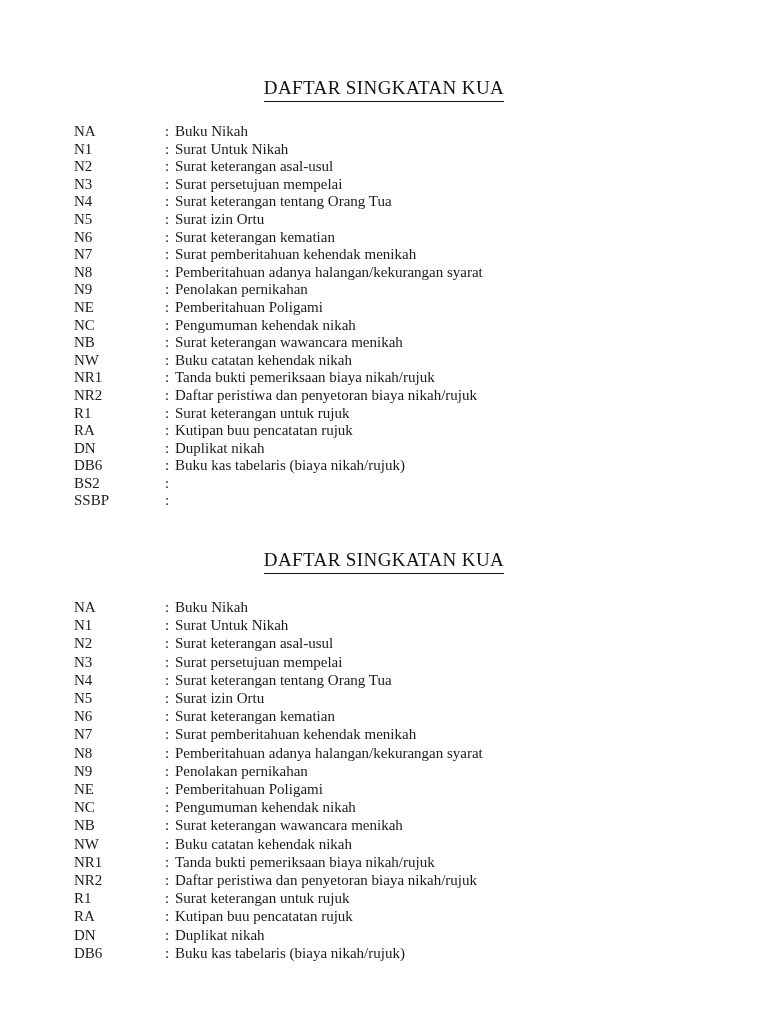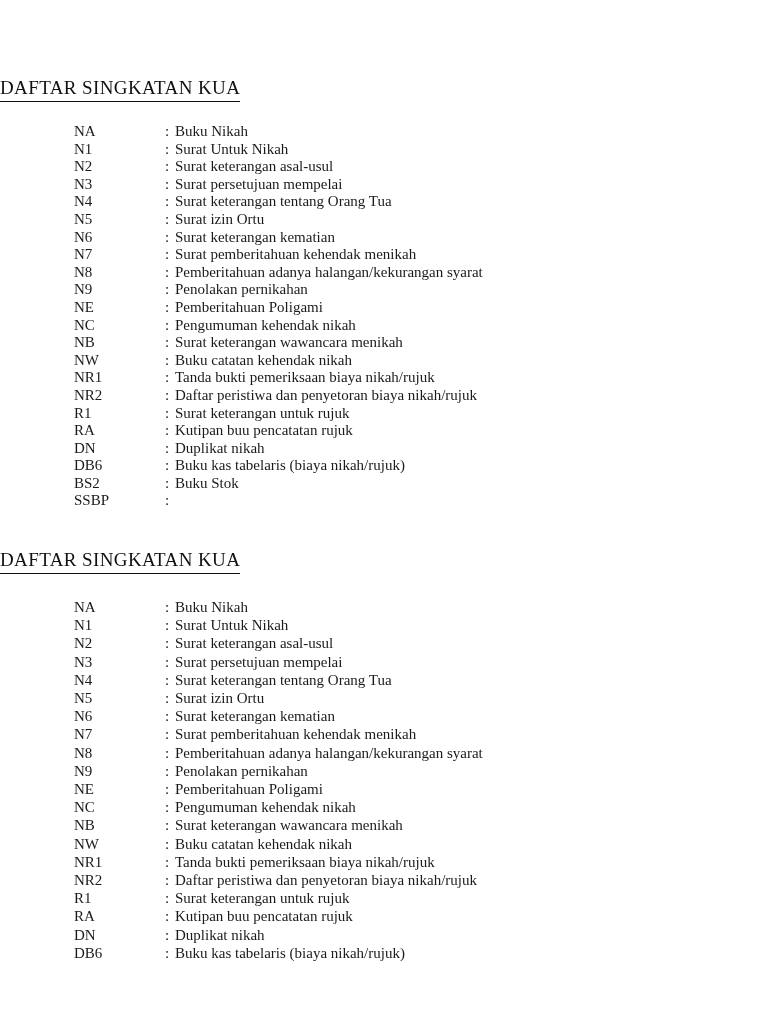--- a/index.html
+++ b/index.html
@@ -23,21 +23,21 @@
   }
   .block {
     position: absolute;
     left: 0;
     width: 768px;
   }
   .block-1 { top: 76px; }
   .block-2 { top: 548px; }
 
   .doc-title {
-    text-align: left;
+    text-align: center;
     font-size: 19px;
     font-weight: normal;
     letter-spacing: 0.4px;
     margin: 0;
     padding: 0;
     line-height: 24px;
     color: #111111;
   }
   .doc-title .title-text {
     display: inline-block;
@@ -183,21 +183,20 @@
           <span class="abbrev-desc">Duplikat nikah</span>
         </li>
         <li class="abbrev-row">
           <span class="abbrev-code">DB6</span>
           <span class="abbrev-sep">:</span>
           <span class="abbrev-desc">Buku kas tabelaris (biaya nikah/rujuk)</span>
         </li>
         <li class="abbrev-row">
           <span class="abbrev-code">BS2</span>
           <span class="abbrev-sep">:</span>
-          <span class="abbrev-desc">Buku Stok</span>
         </li>
         <li class="abbrev-row">
           <span class="abbrev-code">SSBP</span>
           <span class="abbrev-sep">:</span>
         </li>
       </ul>
   </section>
 
   <section class="block block-2">
     <h1 class="doc-title">

